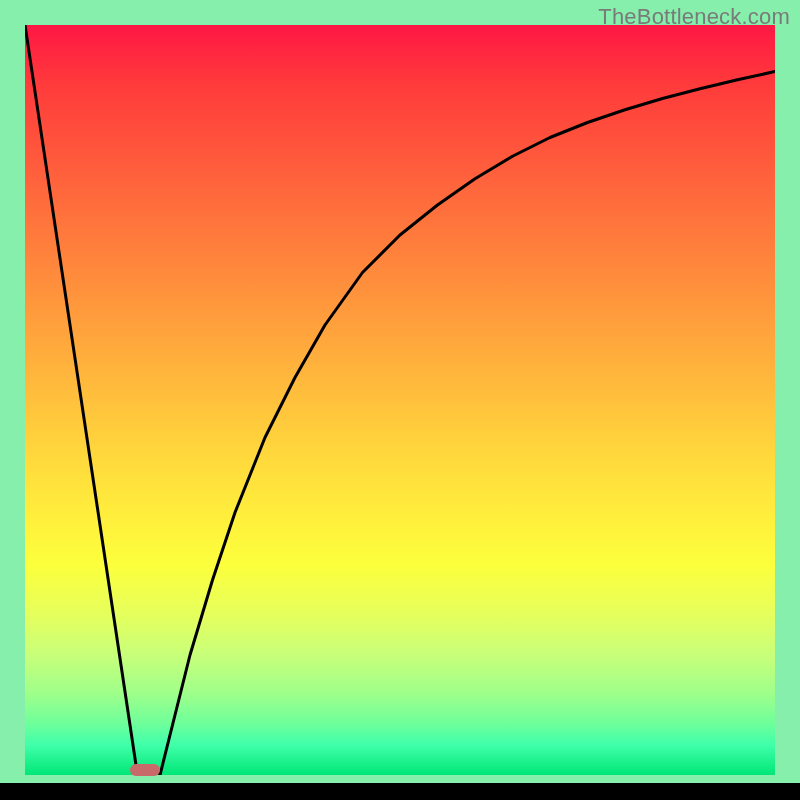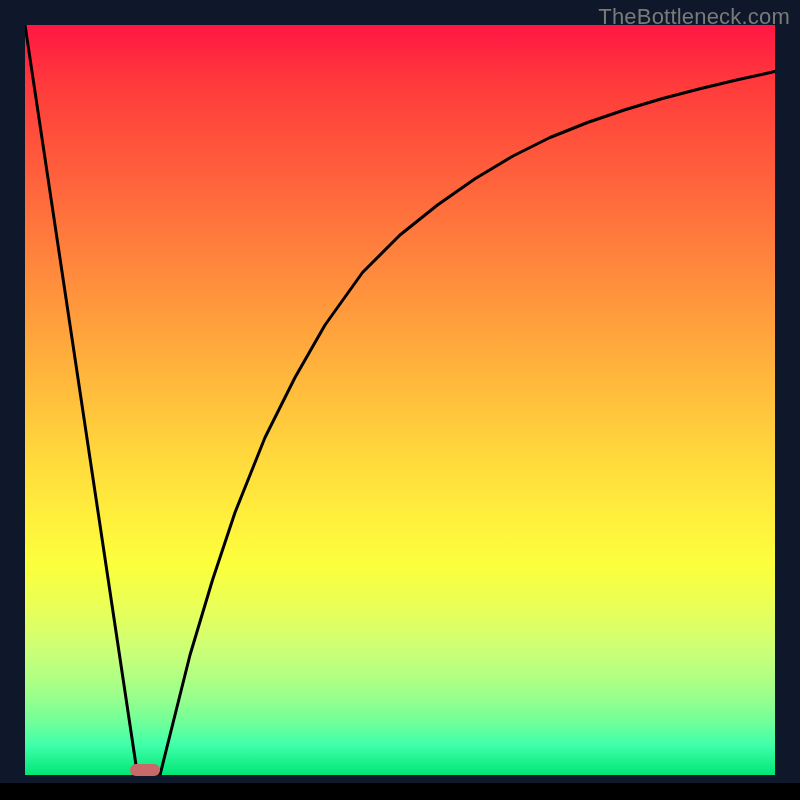--- a/index.html
+++ b/index.html
@@ -8,21 +8,21 @@
     width: 800px;
     height: 800px;
     overflow: hidden;
     background: #000;
     font-family: Arial, Helvetica, sans-serif;
   }
   .chart-container {
     position: relative;
     width: 800px;
     height: 783px;
-    background: #0f172a;
+    background: #86efac;
   }
   .plot-area {
     position: absolute;
     left: 25px;
     top: 25px;
     width: 750px;
     height: 750px;
     
     background: linear-gradient(
       to bottom,

